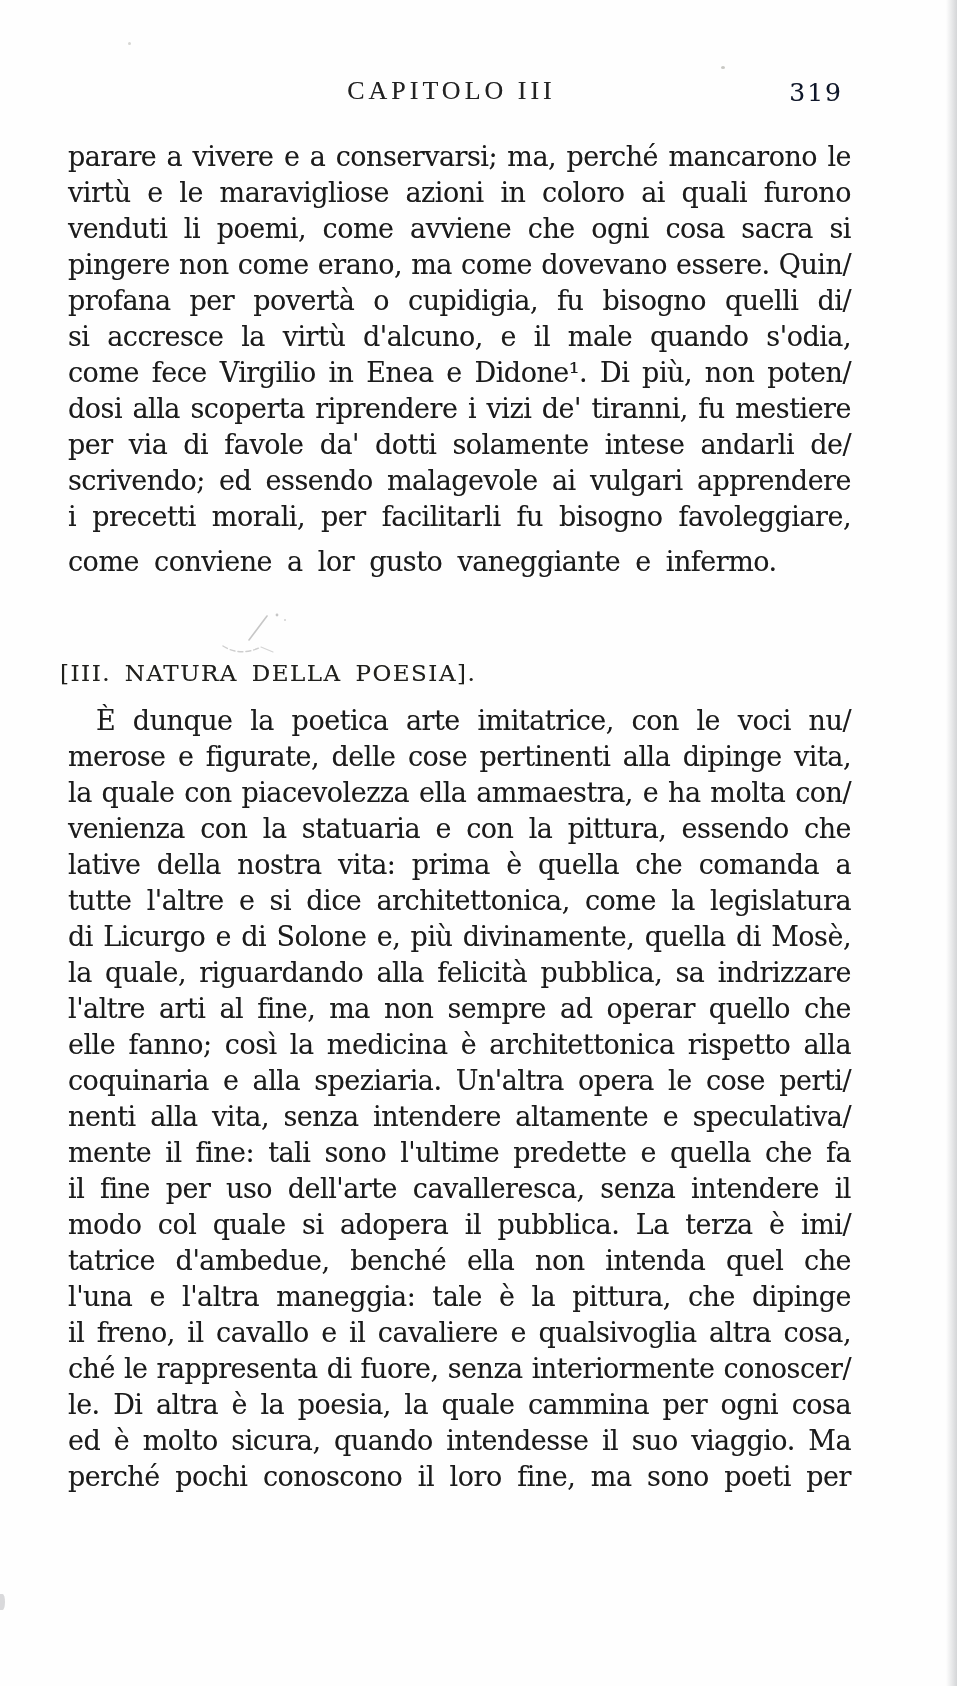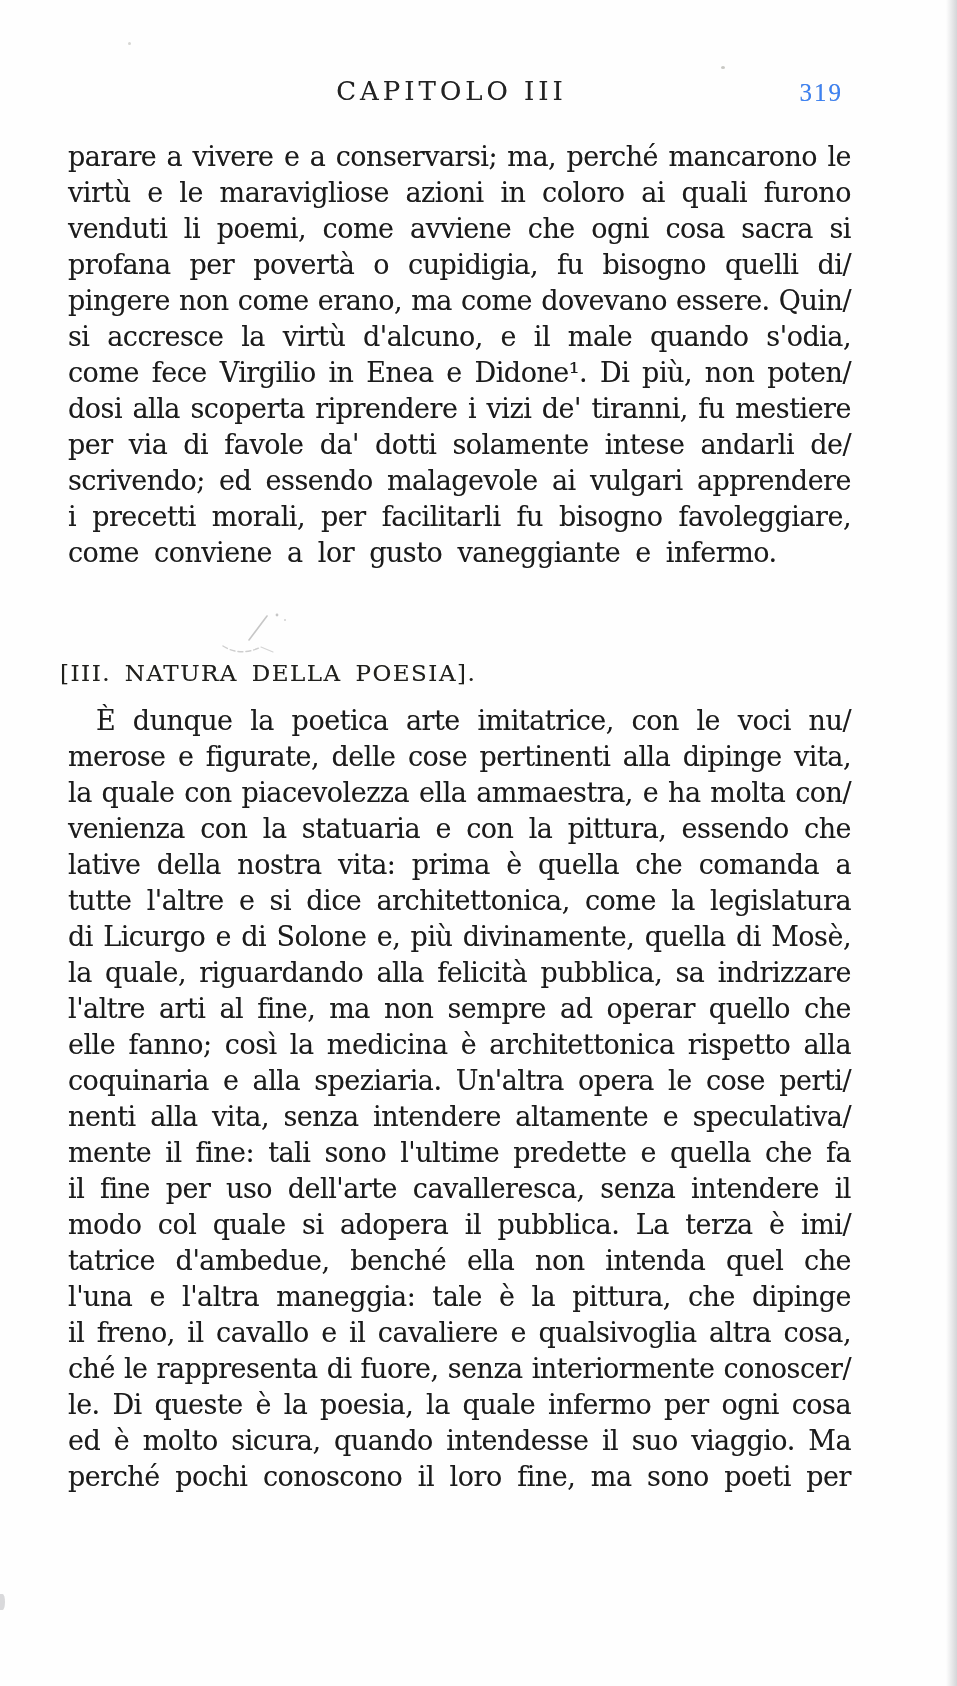--- a/index.html
+++ b/index.html
@@ -12,46 +12,47 @@
     color:#1b1b1b;
   }
   
   .header{position:absolute;top:76px;left:60px;width:783px;height:34px;}
   .chapter-title{
     text-align:center;
     font-size:26px;line-height:30px;
     letter-spacing:4px;
     color:#222;
     text-shadow:0 0 .6px rgba(0,0,0,.35);
+    font-family:Liberation Serif, serif;
   }
   .page-number{
     position:absolute;right:0;top:3px;
     font-size:25px;line-height:28px;
-    letter-spacing:2px;color:#3b82f6;
+    letter-spacing:2px;color:#0f172a;
     text-shadow:0 0 .6px rgba(0,0,0,.3);
-    font-family:Liberation Serif, serif;
   }
   
   .paragraph{position:absolute;left:68px;width:783px;}
   .para-1{top:139px;}
   .para-2{top:703px;}
   .paragraph .line{
     height:36px;line-height:36px;
     font-size:27px;
     letter-spacing:-0.5px;
     white-space:normal;
     text-align:justify;
     -webkit-text-align-last:justify;
     text-align-last:justify;
     text-justify:inter-word;
     text-shadow:0 0 .6px rgba(0,0,0,.32);
   }
   .para-1 .line:last-child{
     text-align-last:left;
     word-spacing:7px;
+    margin-top:9px;
   }
   .indent-first .line:first-child{text-indent:28px;}
   
   .section-heading{
     position:absolute;top:656px;left:60px;width:783px;
     text-align:left;
     font-size:23px;line-height:34px;
     letter-spacing:1.5px;word-spacing:5px;
     color:#20201c;
     text-shadow:0 0 .6px rgba(0,0,0,.35);
@@ -78,22 +79,22 @@
 
   <div class="header">
     <div class="chapter-title">CAPITOLO III</div>
     <div class="page-number">319</div>
   </div>
 
   <div class="paragraph para-1">
       <div class="line">parare a vivere e a conservarsi; ma, perché mancarono le</div>
       <div class="line">virtù e le maravigliose azioni in coloro ai quali furono</div>
       <div class="line">venduti li poemi, come avviene che ogni cosa sacra si</div>
+      <div class="line">pingere non come erano, ma come dovevano essere. Quin/</div>
       <div class="line">profana per povertà o cupidigia, fu bisogno quelli di/</div>
-      <div class="line">pingere non come erano, ma come dovevano essere. Quin/</div>
       <div class="line">si accresce la virtù d'alcuno, e il male quando s'odia,</div>
       <div class="line">come fece Virgilio in Enea e Didone¹. Di più, non poten/</div>
       <div class="line">dosi alla scoperta riprendere i vizi de' tiranni, fu mestiere</div>
       <div class="line">per via di favole da' dotti solamente intese andarli de/</div>
       <div class="line">scrivendo; ed essendo malagevole ai vulgari apprendere</div>
       <div class="line">i precetti morali, per facilitarli fu bisogno favoleggiare,</div>
       <div class="line">come conviene a lor gusto vaneggiante e infermo.</div>
     </div>
 
   <svg class="smudge" viewBox="0 0 84 54" xmlns="http://www.w3.org/2000/svg">
@@ -119,21 +120,21 @@
       <div class="line">elle fanno; così la medicina è architettonica rispetto alla</div>
       <div class="line">coquinaria e alla speziaria. Un'altra opera le cose perti/</div>
       <div class="line">nenti alla vita, senza intendere altamente e speculativa/</div>
       <div class="line">mente il fine: tali sono l'ultime predette e quella che fa</div>
       <div class="line">il fine per uso dell'arte cavalleresca, senza intendere il</div>
       <div class="line">modo col quale si adopera il pubblica. La terza è imi/</div>
       <div class="line">tatrice d'ambedue, benché ella non intenda quel che</div>
       <div class="line">l'una e l'altra maneggia: tale è la pittura, che dipinge</div>
       <div class="line">il freno, il cavallo e il cavaliere e qualsivoglia altra cosa,</div>
       <div class="line">ché le rappresenta di fuore, senza interiormente conoscer/</div>
-      <div class="line">le. Di queste è la poesia, la quale infermo per ogni cosa</div>
+      <div class="line">le. Di altra è la poesia, la quale cammina per ogni cosa</div>
       <div class="line">ed è molto sicura, quando intendesse il suo viaggio. Ma</div>
       <div class="line">perché pochi conoscono il loro fine, ma sono poeti per</div>
     </div>
 
   <div class="edge-shadow"></div>
   <div class="speck speck-1"></div>
   <div class="speck speck-2"></div>
   <div class="edge-mark"></div>
 
 </div>

